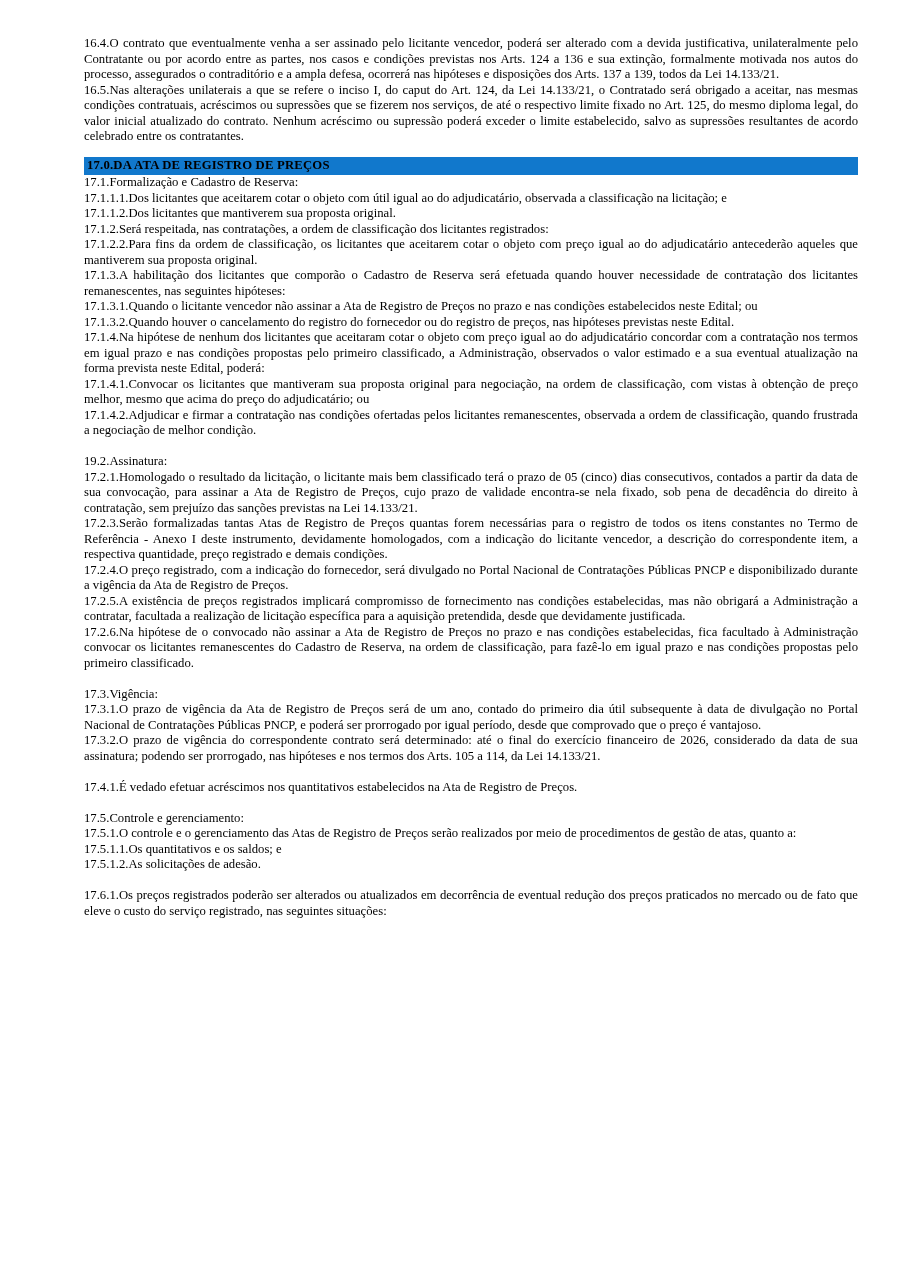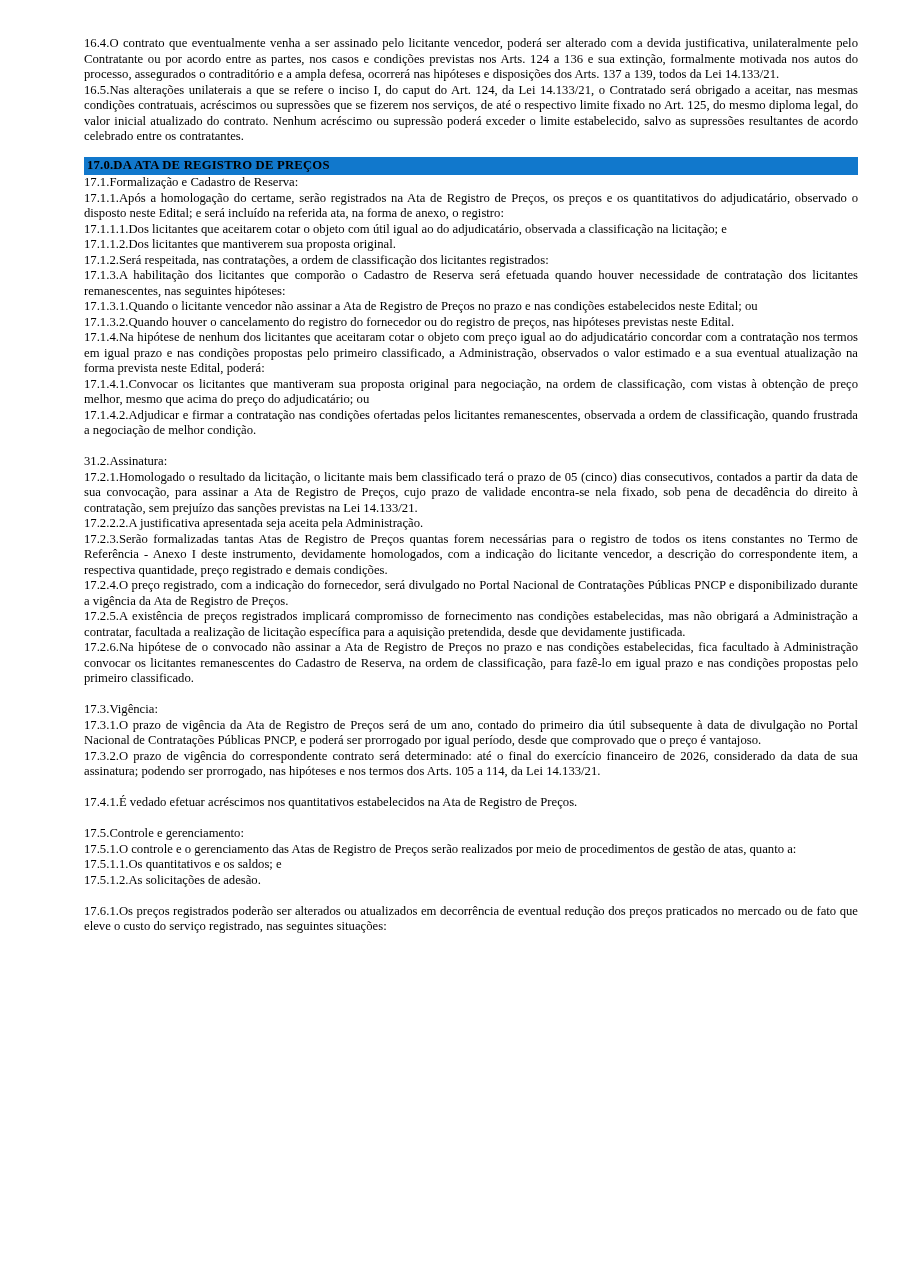--- a/index.html
+++ b/index.html
@@ -44,34 +44,33 @@
 </style>
 </head>
 <body>
 
 <div class="page">
   <div class="content">
       <p class="para">16.4.O contrato que eventualmente venha a ser assinado pelo licitante vencedor, poderá ser alterado com a devida justificativa, unilateralmente pelo Contratante ou por acordo entre as partes, nos casos e condições previstas nos Arts. 124 a 136 e sua extinção, formalmente motivada nos autos do processo, assegurados o contraditório e a ampla defesa, ocorrerá nas hipóteses e disposições dos Arts. 137 a 139, todos da Lei 14.133/21.</p>
       <p class="para">16.5.Nas alterações unilaterais a que se refere o inciso I, do caput do Art. 124, da Lei 14.133/21, o Contratado será obrigado a aceitar, nas mesmas condições contratuais, acréscimos ou supressões que se fizerem nos serviços, de até o respectivo limite fixado no Art. 125, do mesmo diploma legal, do valor inicial atualizado do contrato. Nenhum acréscimo ou supressão poderá exceder o limite estabelecido, salvo as supressões resultantes de acordo celebrado entre os contratantes.</p>
       <div class="section-header" style="background: rgb(17, 120, 204); color: rgb(0, 0, 0);">17.0.DA ATA DE REGISTRO DE PREÇOS</div>
       <p class="para">17.1.Formalização e Cadastro de Reserva:</p>
-      <p class="para">17.1.1.Após a homologação do certame, serão registrados na Ata de Registro de Preços, os preços e os quantitativos do adjudicatário, observado o disposto neste Edital; e será incluído na referida ata, na forma de anexo, o registro:</p>
       <p class="para">17.1.1.1.Dos licitantes que aceitarem cotar o objeto com útil igual ao do adjudicatário, observada a classificação na licitação; e</p>
       <p class="para">17.1.1.2.Dos licitantes que mantiverem sua proposta original.</p>
       <p class="para">17.1.2.Será respeitada, nas contratações, a ordem de classificação dos licitantes registrados:</p>
+      <p class="para">17.1.2.2.Para fins da ordem de classificação, os licitantes que aceitarem cotar o objeto com preço igual ao do adjudicatário antecederão aqueles que mantiverem sua proposta original.</p>
       <p class="para">17.1.3.A habilitação dos licitantes que comporão o Cadastro de Reserva será efetuada quando houver necessidade de contratação dos licitantes remanescentes, nas seguintes hipóteses:</p>
       <p class="para">17.1.3.1.Quando o licitante vencedor não assinar a Ata de Registro de Preços no prazo e nas condições estabelecidos neste Edital; ou</p>
       <p class="para">17.1.3.2.Quando houver o cancelamento do registro do fornecedor ou do registro de preços, nas hipóteses previstas neste Edital.</p>
       <p class="para">17.1.4.Na hipótese de nenhum dos licitantes que aceitaram cotar o objeto com preço igual ao do adjudicatário concordar com a contratação nos termos em igual prazo e nas condições propostas pelo primeiro classificado, a Administração, observados o valor estimado e a sua eventual atualização na forma prevista neste Edital, poderá:</p>
       <p class="para">17.1.4.1.Convocar os licitantes que mantiveram sua proposta original para negociação, na ordem de classificação, com vistas à obtenção de preço melhor, mesmo que acima do preço do adjudicatário; ou</p>
       <p class="para">17.1.4.2.Adjudicar e firmar a contratação nas condições ofertadas pelos licitantes remanescentes, observada a ordem de classificação, quando frustrada a negociação de melhor condição.</p>
       <div class="gap"></div>
-      <p class="para">31.2.Assinatura:</p>
+      <p class="para">19.2.Assinatura:</p>
       <p class="para">17.2.1.Homologado o resultado da licitação, o licitante mais bem classificado terá o prazo de 05 (cinco) dias consecutivos, contados a partir da data de sua convocação, para assinar a Ata de Registro de Preços, cujo prazo de validade encontra-se nela fixado, sob pena de decadência do direito à contratação, sem prejuízo das sanções previstas na Lei 14.133/21.</p>
-      <p class="para">17.2.2.2.A justificativa apresentada seja aceita pela Administração.</p>
       <p class="para">17.2.3.Serão formalizadas tantas Atas de Registro de Preços quantas forem necessárias para o registro de todos os itens constantes no Termo de Referência - Anexo I deste instrumento, devidamente homologados, com a indicação do licitante vencedor, a descrição do correspondente item, a respectiva quantidade, preço registrado e demais condições.</p>
       <p class="para">17.2.4.O preço registrado, com a indicação do fornecedor, será divulgado no Portal Nacional de Contratações Públicas PNCP e disponibilizado durante a vigência da Ata de Registro de Preços.</p>
       <p class="para">17.2.5.A existência de preços registrados implicará compromisso de fornecimento nas condições estabelecidas, mas não obrigará a Administração a contratar, facultada a realização de licitação específica para a aquisição pretendida, desde que devidamente justificada.</p>
       <p class="para">17.2.6.Na hipótese de o convocado não assinar a Ata de Registro de Preços no prazo e nas condições estabelecidas, fica facultado à Administração convocar os licitantes remanescentes do Cadastro de Reserva, na ordem de classificação, para fazê-lo em igual prazo e nas condições propostas pelo primeiro classificado.</p>
       <div class="gap"></div>
       <p class="para">17.3.Vigência:</p>
       <p class="para">17.3.1.O prazo de vigência da Ata de Registro de Preços será de um ano, contado do primeiro dia útil subsequente à data de divulgação no Portal Nacional de Contratações Públicas PNCP, e poderá ser prorrogado por igual período, desde que comprovado que o preço é vantajoso.</p>
       <p class="para">17.3.2.O prazo de vigência do correspondente contrato será determinado: até o final do exercício financeiro de 2026, considerado da data de sua assinatura; podendo ser prorrogado, nas hipóteses e nos termos dos Arts. 105 a 114, da Lei 14.133/21.</p>
       <div class="gap"></div>
       <p class="para">17.4.1.É vedado efetuar acréscimos nos quantitativos estabelecidos na Ata de Registro de Preços.</p>

